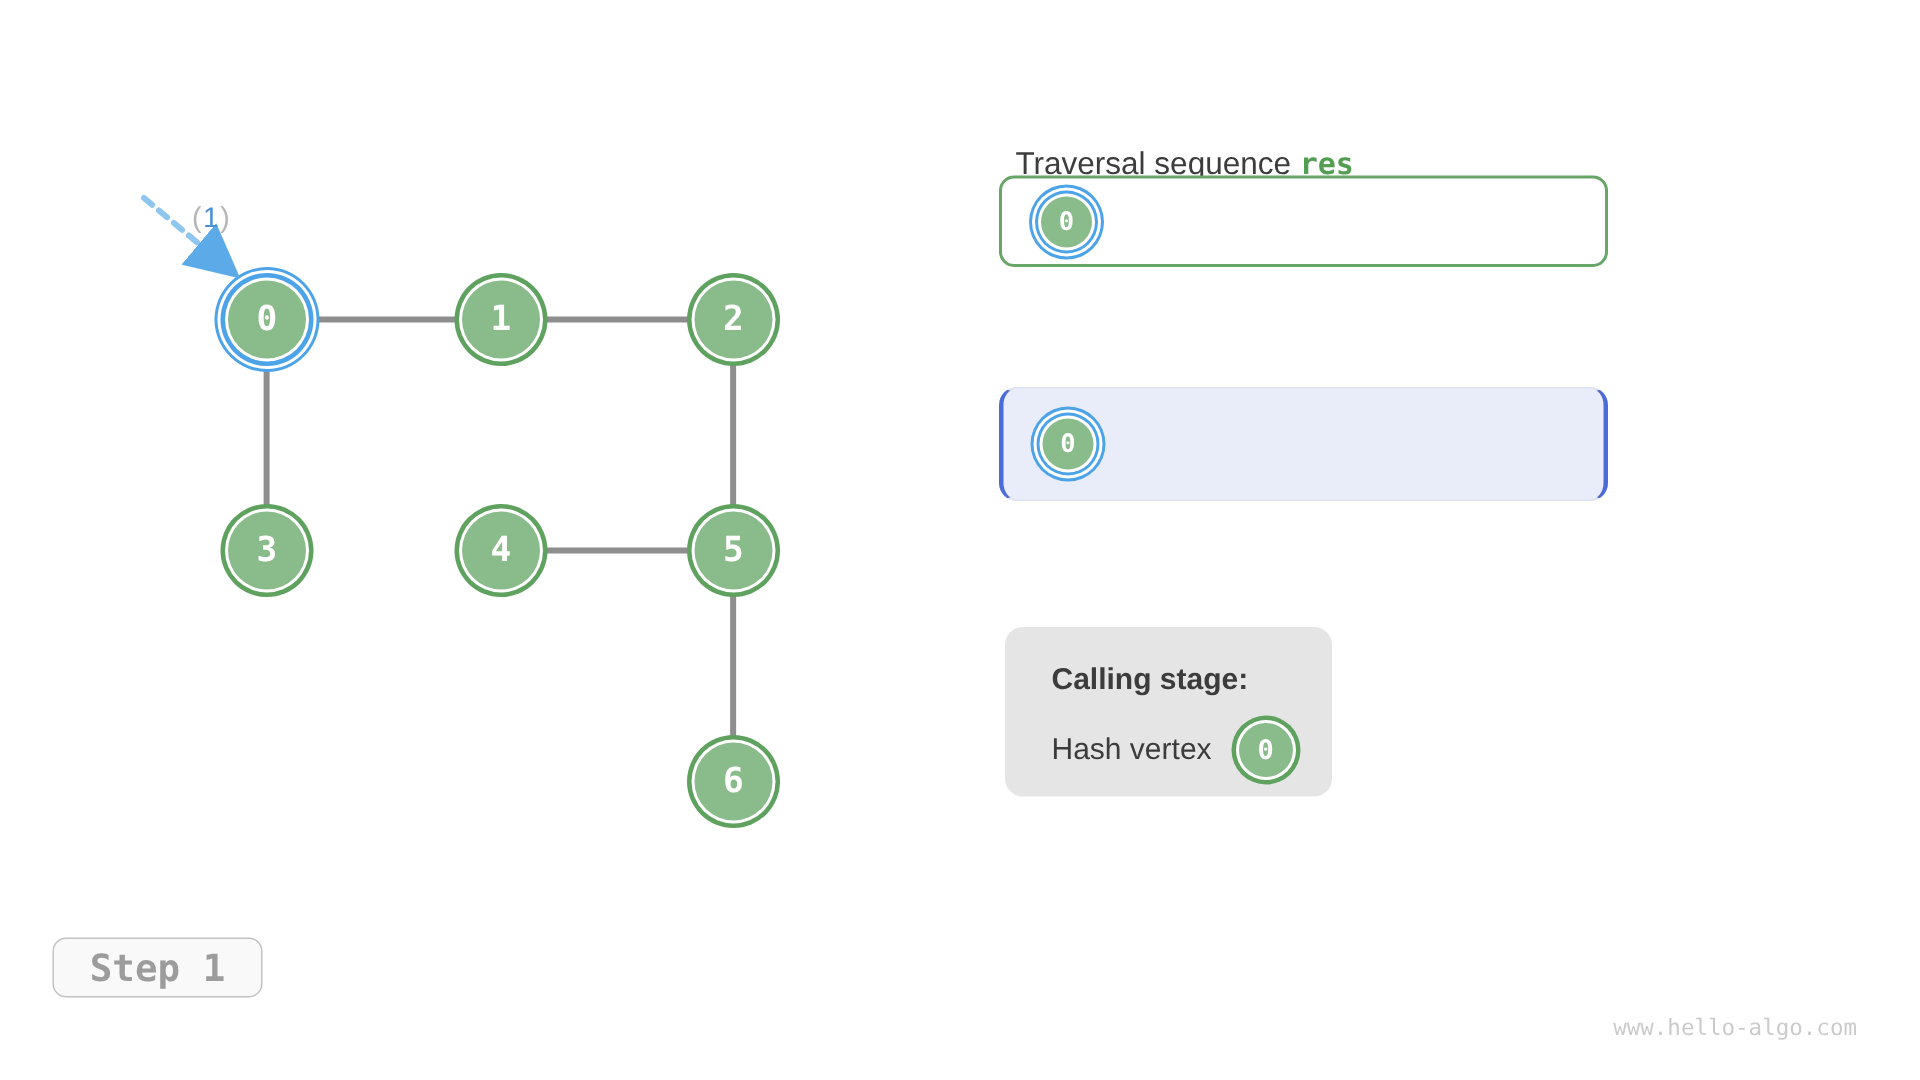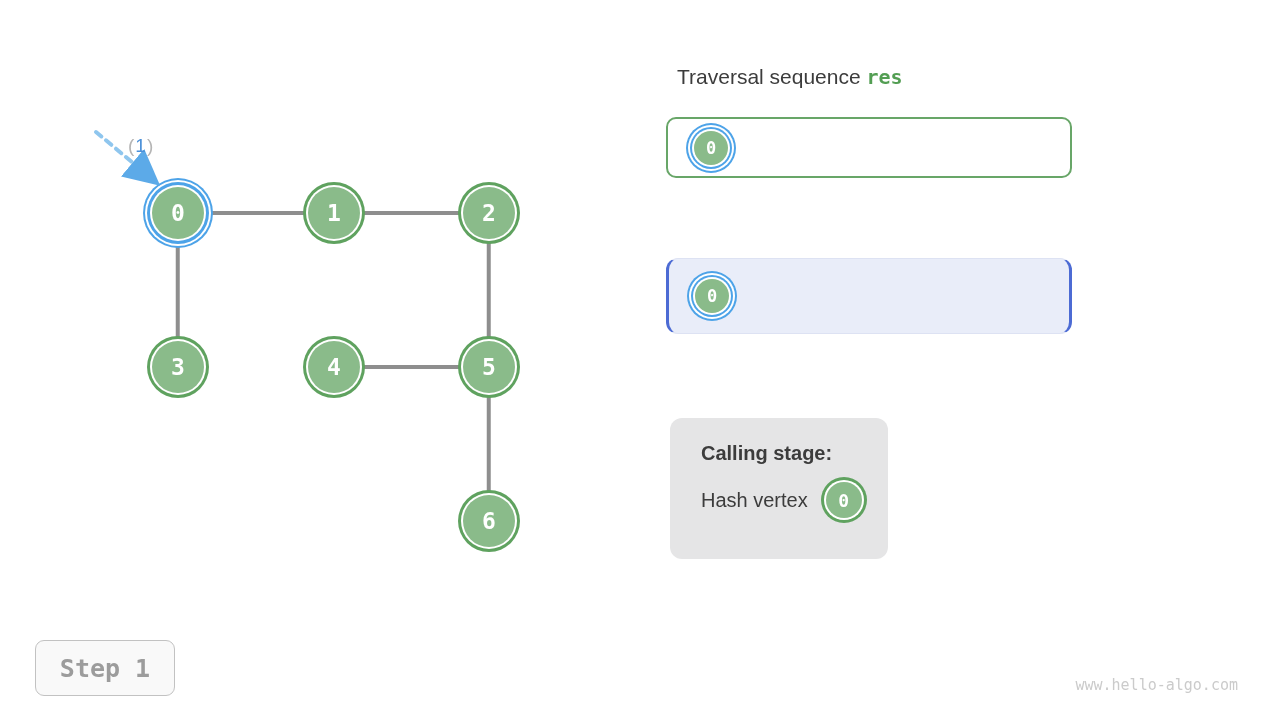--- a/index.html
+++ b/index.html
@@ -57,20 +57,21 @@
     font-size:19px; letter-spacing:1px;
   }
   .arrow-label .paren { color:var(--label-paren,#b5b5b5); }
   .arrow-label .num   { color:var(--label-num,#4a90d9); }
 
   
   .sec-title {
     position:absolute;
     font-size:21px; color:var(--heading,#3c3c3c);
     white-space:nowrap;
+    margin-top:32px;
   }
   .sec-title .code {
     font-family:"DejaVu Sans Mono", monospace;
     font-weight:700; font-size:20px;
   }
   .code.green { color:var(--res-green,#539e53); }
   .code.blue  { color:var(--visited-blue,#3a4ed2); }
 
   .res-box {
     position:absolute; left:666px; top:117px;
@@ -89,39 +90,39 @@
     border-right:3px solid var(--hash-border,#4c6bd4);
     border-top:1px solid var(--hash-soft,#dde2f3);
     border-bottom:1px solid var(--hash-soft,#dde2f3);
     border-radius:12px;
     display:flex; align-items:center; gap:26px;
     padding-left:26px;
   }
 
   .calling-box {
     position:absolute; left:670px; top:418px;
-    width:218px; height:141px;
+    width:218px; height:113px;
     background:var(--calling-bg,#e5e5e6);
     border-radius:12px;
     padding:24px 0 0 31px;
   }
   .calling-title {
     font-size:20px; font-weight:700;
     color:var(--heading,#3c3c3c);
   }
   .calling-row {
     margin-top:17px;
     display:flex; align-items:center; gap:18px;
     font-size:20px; color:var(--heading,#3c3c3c);
   }
 
   
   .step-badge {
-    position:absolute; left:35px; top:640px;
-    width:140px; height:56px;
+    position:absolute; left:35px; top:625px;
+    width:140px; height:40px;
     background:var(--step-bg,#f9f9f9);
     border:1.5px solid var(--step-border,#c2c2c2);
     border-radius:9px;
     display:flex; align-items:center; justify-content:center;
     font-family:"DejaVu Sans Mono", monospace;
     font-weight:700; font-size:25px;
     color:var(--step-text,#9c9c9c);
   }
   .watermark {
     position:absolute; right:42px; top:676px;

